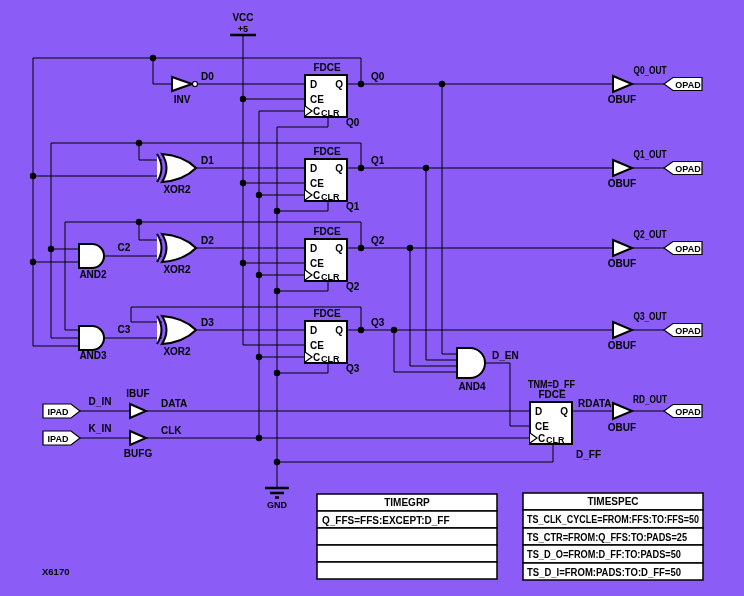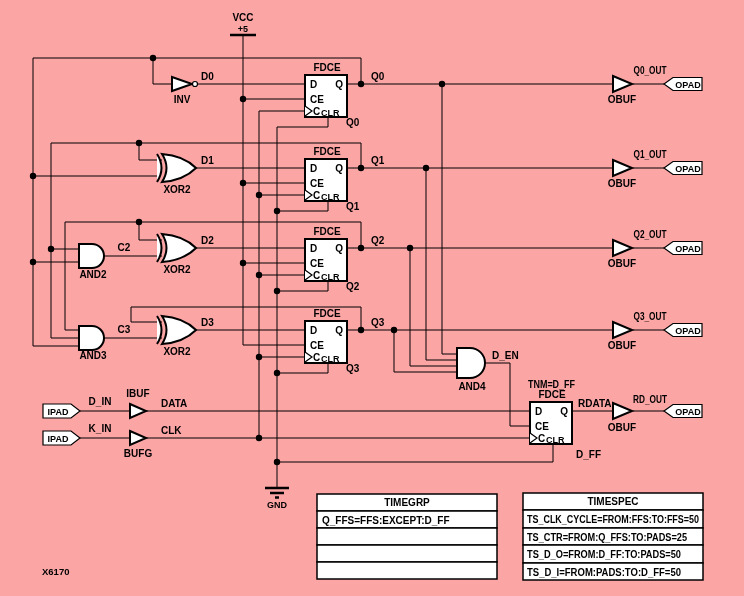--- a/index.html
+++ b/index.html
@@ -1,16 +1,16 @@
 <!DOCTYPE html>
 <html><head>
 <meta charset="utf-8">
 <style>
   html,body{margin:0;padding:0;background:#ffffff;}
-  .stage{width:744px;height:596px;position:relative;background:#fca5a5;}
+  .stage{width:744px;height:596px;position:relative;background:#8b5cf6;}
   svg{display:block;}
   text{font-family:"Liberation Sans",sans-serif;font-weight:bold;fill:#000;}
   .t10{font-size:10px;}
   .t9{font-size:9px;}
   .t95{font-size:9.5px;}
   .tc{text-anchor:middle;}
   .te{text-anchor:end;}
   .wire{stroke:#000;stroke-width:1;fill:none;}
   .gate{stroke:#000;stroke-width:2;fill:#fff;}
   .box{stroke:#000;stroke-width:2;fill:#fff;}

